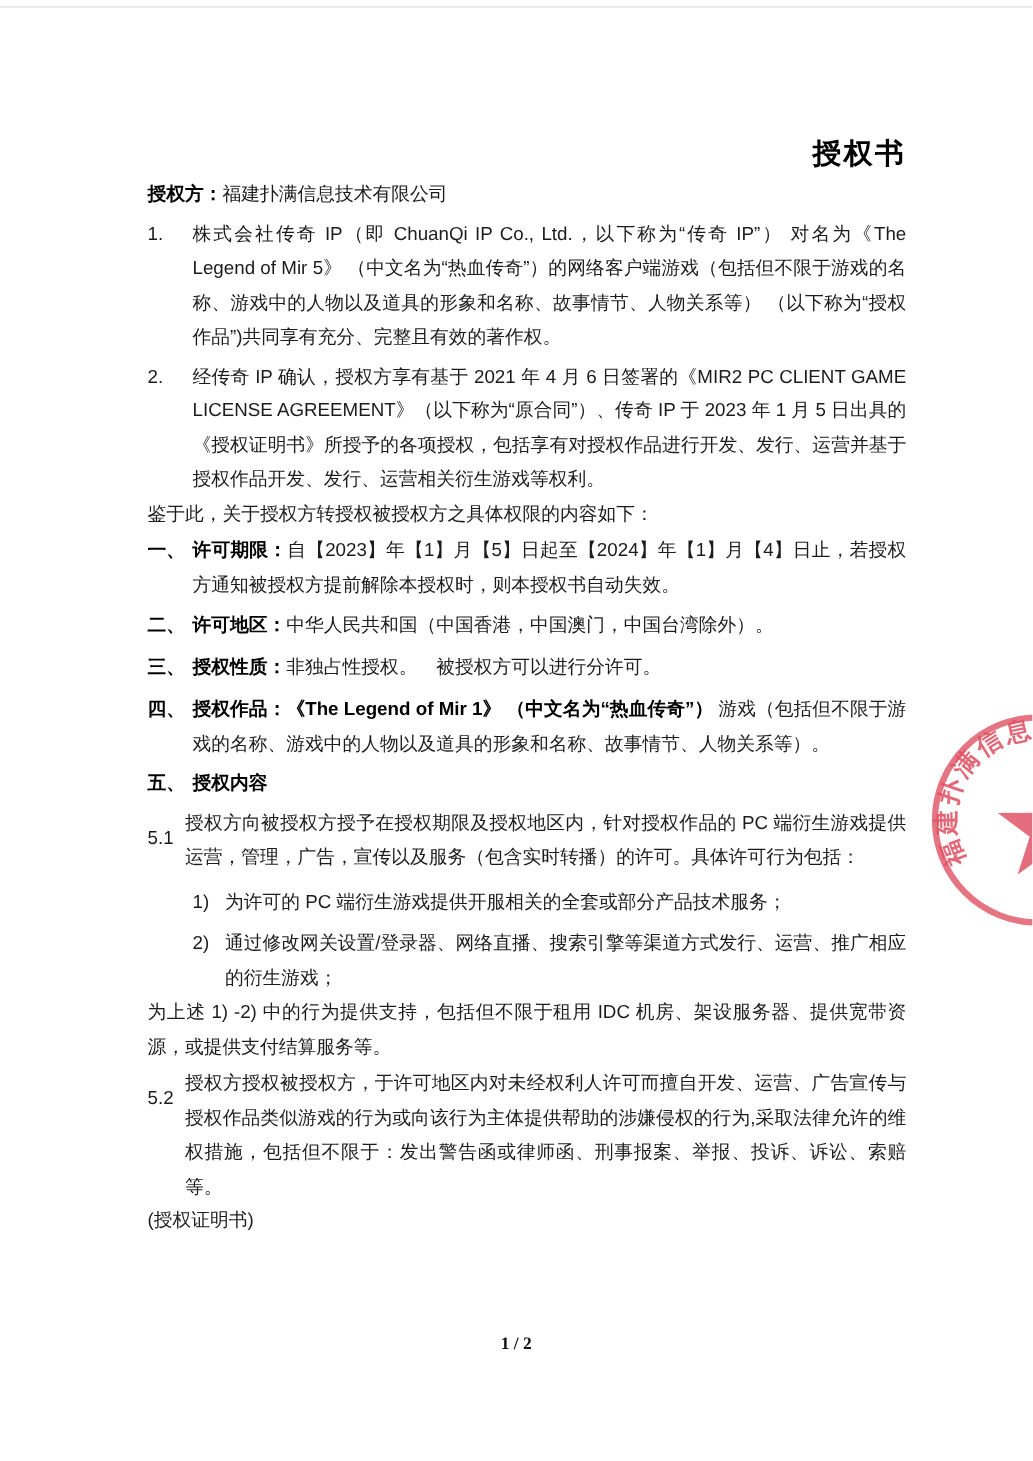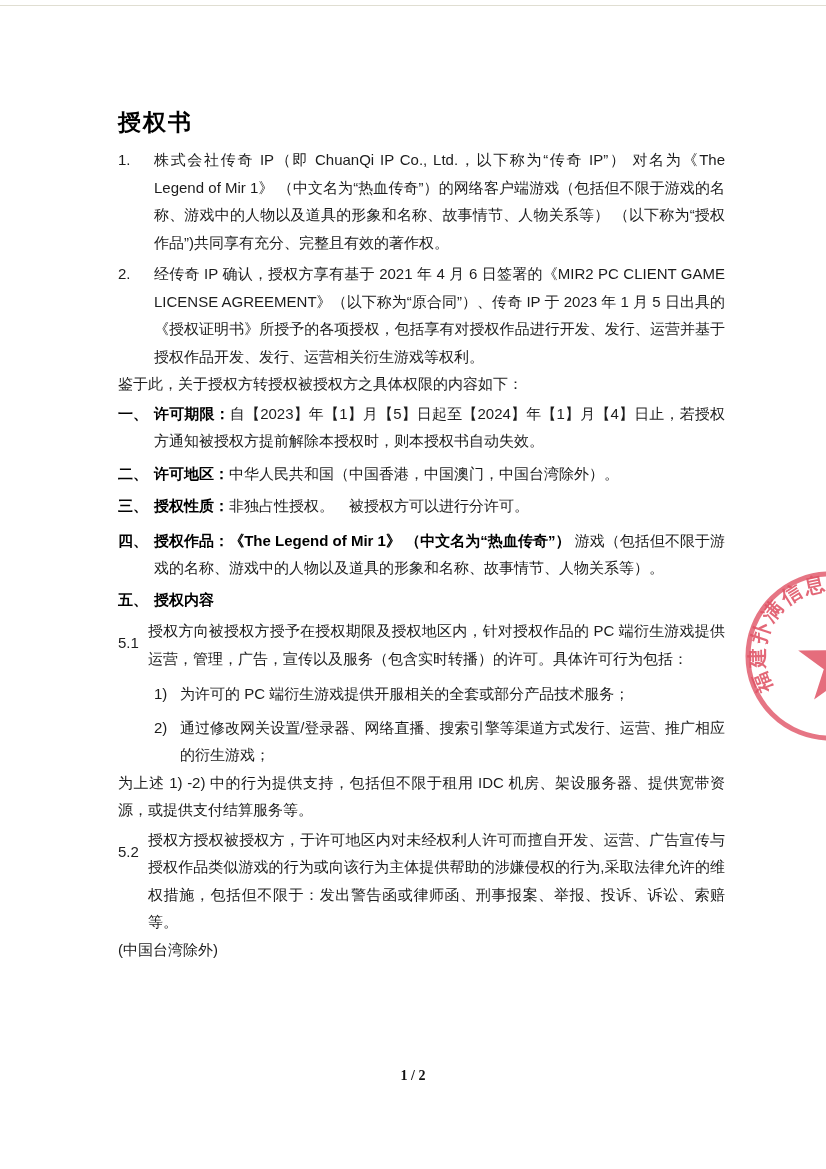--- a/index.html
+++ b/index.html
@@ -2,21 +2,21 @@
 <html><head>
 <meta charset="utf-8">
 <style>
   html,body{margin:0;padding:0;background:#ffffff;}
   .doc{
     position:relative;width:826px;height:1169px;background:#ffffff;
     overflow:hidden;font-family:"Liberation Sans",sans-serif;color:#1c1c1c;
   }
   .scan-edge{position:absolute;top:5px;left:0;width:826px;height:1px;background:#dbd8ca;opacity:.85;}
   .content{position:absolute;left:118px;top:0;width:607px;}
-  .title{margin:102px 0 0 0;text-align:left;font-size:23px;font-weight:bold;color:#000;letter-spacing:2px;line-height:40px;}
+  .title{margin:102px 0 0 0;text-align:right;font-size:23px;font-weight:bold;color:#000;letter-spacing:2px;line-height:40px;}
   p.line{font-size:15px;line-height:27.5px;margin:0;}
   .b{font-weight:bold;color:#000;}
   .jy{text-align:justify;text-justify:inter-ideograph;}
   .row{display:flex;font-size:15px;line-height:27.5px;}
   .num{flex:none;width:36px;}
   .num5{flex:none;width:30px;margin-top:12px;}
   .txt{flex:1;}
   .sub{display:flex;font-size:15px;line-height:27.5px;margin-left:36px;}
   .subnum{flex:none;width:26px;}
   .note{margin-left:30px;}
@@ -45,26 +45,27 @@
 </style>
 </head>
 <body>
 
 <div class="doc">
   <div class="scan-edge"></div>
 
   <div class="content">
     <h1 class="title">授权书</h1>
 
+    <p class="line mt-licensor"><span class="b">授权方：</span><span>福建扑满信息技术有限公司</span></p>
 
 
 
     <div class="row mt-r1">
       <span class="num">1.</span>
-      <span class="txt jy">株式会社传奇 IP（即 ChuanQi IP Co., Ltd.，以下称为“传奇 IP”） 对名为《The Legend of Mir 1》 （中文名为“热血传奇”）的网络客户端游戏（包括但不限于游戏的名称、游戏中的人物以及道具的形象和名称、故事情节、人物关系等） （以下称为“授权作品”)共同享有充分、完整且有效的著作权。</span>
+      <span class="txt jy">株式会社传奇 IP（即 ChuanQi IP Co., Ltd.，以下称为“传奇 IP”） 对名为《The Legend of Mir 5》 （中文名为“热血传奇”）的网络客户端游戏（包括但不限于游戏的名称、游戏中的人物以及道具的形象和名称、故事情节、人物关系等） （以下称为“授权作品”)共同享有充分、完整且有效的著作权。</span>
     </div>
 
     <div class="row mt-r2">
       <span class="num">2.</span>
       <span class="txt jy">经传奇 IP 确认，授权方享有基于 2021 年 4 月 6 日签署的《MIR2 PC CLIENT GAME LICENSE AGREEMENT》（以下称为“原合同”）、传奇 IP 于 2023 年 1 月 5 日出具的《授权证明书》所授予的各项授权，包括享有对授权作品进行开发、发行、运营并基于授权作品开发、发行、运营相关衍生游戏等权利。</span>
     </div>
 
     <p class="line mt-intro">鉴于此，关于授权方转授权被授权方之具体权限的内容如下：</p>
 
     <div class="row mt-s1">
@@ -107,21 +108,21 @@
       <span class="txt jy">通过修改网关设置/登录器、网络直播、搜索引擎等渠道方式发行、运营、推广相应的衍生游戏；</span>
     </div>
 
     <p class="line jy note mt-note">为上述 1) -2) 中的行为提供支持，包括但不限于租用 IDC 机房、架设服务器、提供宽带资源，或提供支付结算服务等。</p>
 
     <div class="row mt-c52">
       <span class="num5">5.2</span>
       <span class="txt jy">授权方授权被授权方，于许可地区内对未经权利人许可而擅自开发、运营、广告宣传与授权作品类似游戏的行为或向该行为主体提供帮助的涉嫌侵权的行为,采取法律允许的维权措施，包括但不限于：发出警告函或律师函、刑事报案、举报、投诉、诉讼、索赔等。</span>
     </div>
 
-    <p class="line mt-closing">(中国台湾除外)</p>
+    <p class="line mt-closing">(授权证明书)</p>
   </div>
 
   <svg class="seal" viewBox="0 0 180 180" aria-hidden="true">
     <circle cx="90" cy="90" r="82" fill="none" stroke="#dd4458" stroke-width="5" opacity="0.8"></circle>
     <defs>
       <path id="sealArc" d="M 32.8 123 A 66 66 0 1 1 147.2 123" fill="none"></path>
     </defs>
     <text font-size="20" font-weight="bold" fill="#dd4458" opacity="0.88">
       <textPath href="#sealArc" xlink:href="#sealArc" startOffset="0" textLength="270" lengthAdjust="spacing">福建扑满信息技术有限公司</textPath>
     </text>

